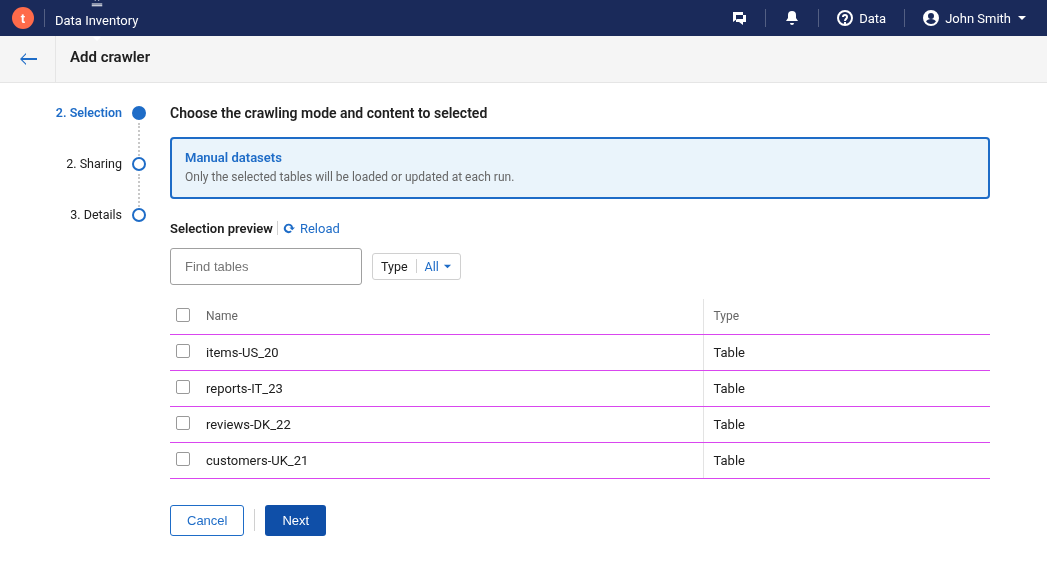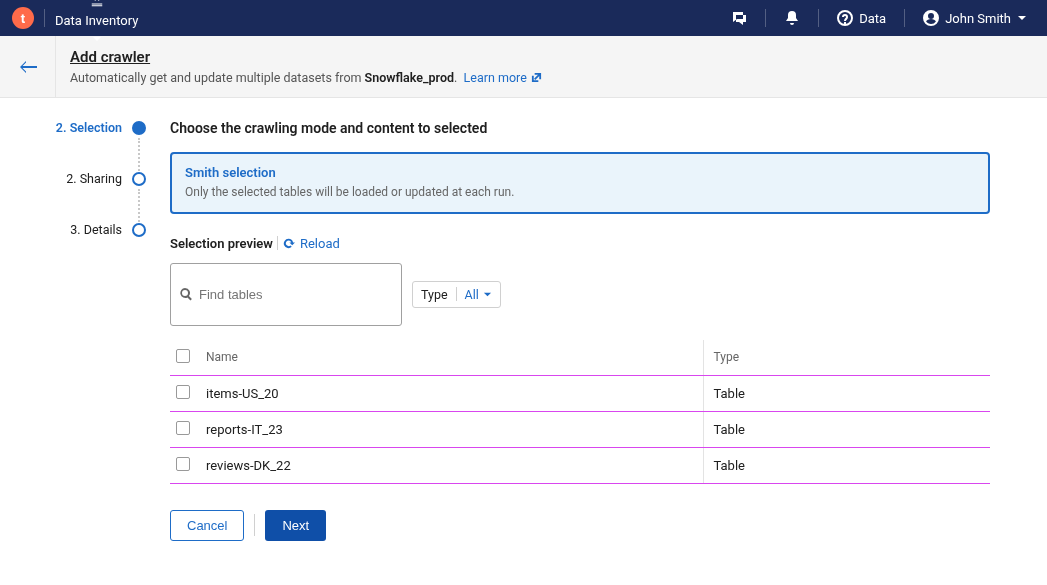--- a/index.html
+++ b/index.html
@@ -48,21 +48,21 @@
   .back-cell {
     width: 56px;
     display: flex; align-items: center; justify-content: center;
     border-right: 1px solid #e5e5e5;
   }
   .back-cell svg { width: 18px; height: 14px; fill: #1e6cc7; }
   .header-main {
     flex: 1;
     padding: 12px 14px;
   }
-  .page-title { font-size: 15px; font-weight: 600; margin-bottom: 4px; text-decoration: underline; }
+  .page-title { font-size: 15px; font-weight: 600; margin-bottom: 4px; }
   .page-sub { font-size: 12.5px; color: #555; }
   .page-sub .strong { font-weight: 600; color: #202020; }
   .page-sub a { color: #1e6cc7; text-decoration: none; display:inline-flex; align-items:center; gap:4px;}
   .ext-icon { width:11px; height:11px; fill:#1e6cc7; }
   
   .body-row { display: flex; }
   .stepper-col {
     width: 160px;
     padding: 22px 14px 0 0;
   }
@@ -119,22 +119,22 @@
   .reload-link svg { width:13px; height:13px; fill:#1e6cc7; }
   
   .filter-row {
     display: flex; align-items: center; gap: 10px;
     margin-bottom: 14px;
   }
   .search-box {
     display: flex; align-items: center;
     border: 1px solid #a0a0a0;
     border-radius: 3px;
-    padding: 23px 8px;
-    width: 232px;
+    padding: 10px 8px;
+    width: 192px;
   }
   .search-box svg { width:14px; height:14px; fill:#666; margin-right:6px; }
   .search-box input {
     border: none; outline: none; flex:1; font-size: 13px;
     background: transparent;
   }
   .type-filter {
     border: 1px solid #d0d0d0;
     border-radius: 3px;
     display: flex; align-items: center;
@@ -238,29 +238,20 @@
 </div>
 
 <div class="header-row">
   <div class="back-cell">
     <svg viewBox="0 0 18 14">
         <path d="M7 1L1 7l6 6v-1.5L3.5 8H18V6H3.5L7 2.5V1z"></path>
       </svg>
   </div>
   <div class="header-main">
     <div class="page-title">Add crawler</div>
-    <div class="page-sub">
-      <span>Automatically get and update multiple datasets from </span><span class="strong">Snowflake_prod</span><span>.</span>
-      &nbsp;<a href="#">
-          <span>Learn more</span>
-          <svg class="ext-icon" viewBox="0 0 12 12">
-            <path d="M4 1h7v7h-2V4.4L4.7 8.7 3.3 7.3 7.6 3H4V1zM1 4h2v5h5v2H1V4z"></path>
-          </svg>
-        </a>
-    </div>
   </div>
 </div>
 
 <div class="body-row">
   <div class="stepper-col">
     <div class="step active">
       <span>2. Selection</span>
       <span class="step-dot"></span>
       <span class="step-line"></span>
     </div>
@@ -273,21 +264,21 @@
       <span>3. Details</span>
       <span class="step-dot"></span>
     </div>
   </div>
 
   <div class="main-col">
     <div class="section-title">Choose the crawling mode and content to selected</div>
 
     <div class="cards">
       <div class="card selected">
-        <div class="card-title">Smith selection</div>
+        <div class="card-title">Manual datasets</div>
         <div class="card-desc">Only the selected tables will be loaded or updated at each run.</div>
       </div>
     </div>
 
     <div class="preview-header">
       <span class="preview-label">Selection preview</span>
       <span class="preview-sep"></span>
       <span class="reload-link">
         <svg viewBox="0 0 14 14">
             <path d="M7 2a5 5 0 0 1 4.9 4H14L11 9 8 6h2a3 3 0 1 0-.9 3.1l1.4 1.4A5 5 0 1 1 7 2z"></path>
@@ -332,20 +323,25 @@
         <tr>
           <td><span class="chk"></span></td>
           <td>reports-IT_23</td>
           <td>Table</td>
         </tr>
         <tr>
           <td><span class="chk"></span></td>
           <td>reviews-DK_22</td>
           <td>Table</td>
         </tr>
+        <tr>
+          <td><span class="chk"></span></td>
+          <td>customers-UK_21</td>
+          <td>Table</td>
+        </tr>
       </tbody>
     </table>
 
     <div class="footer-btns">
       <button class="btn btn-secondary">Cancel</button>
       <span class="footer-sep"></span>
       <button class="btn btn-primary">Next</button>
     </div>
   </div>
 </div>

